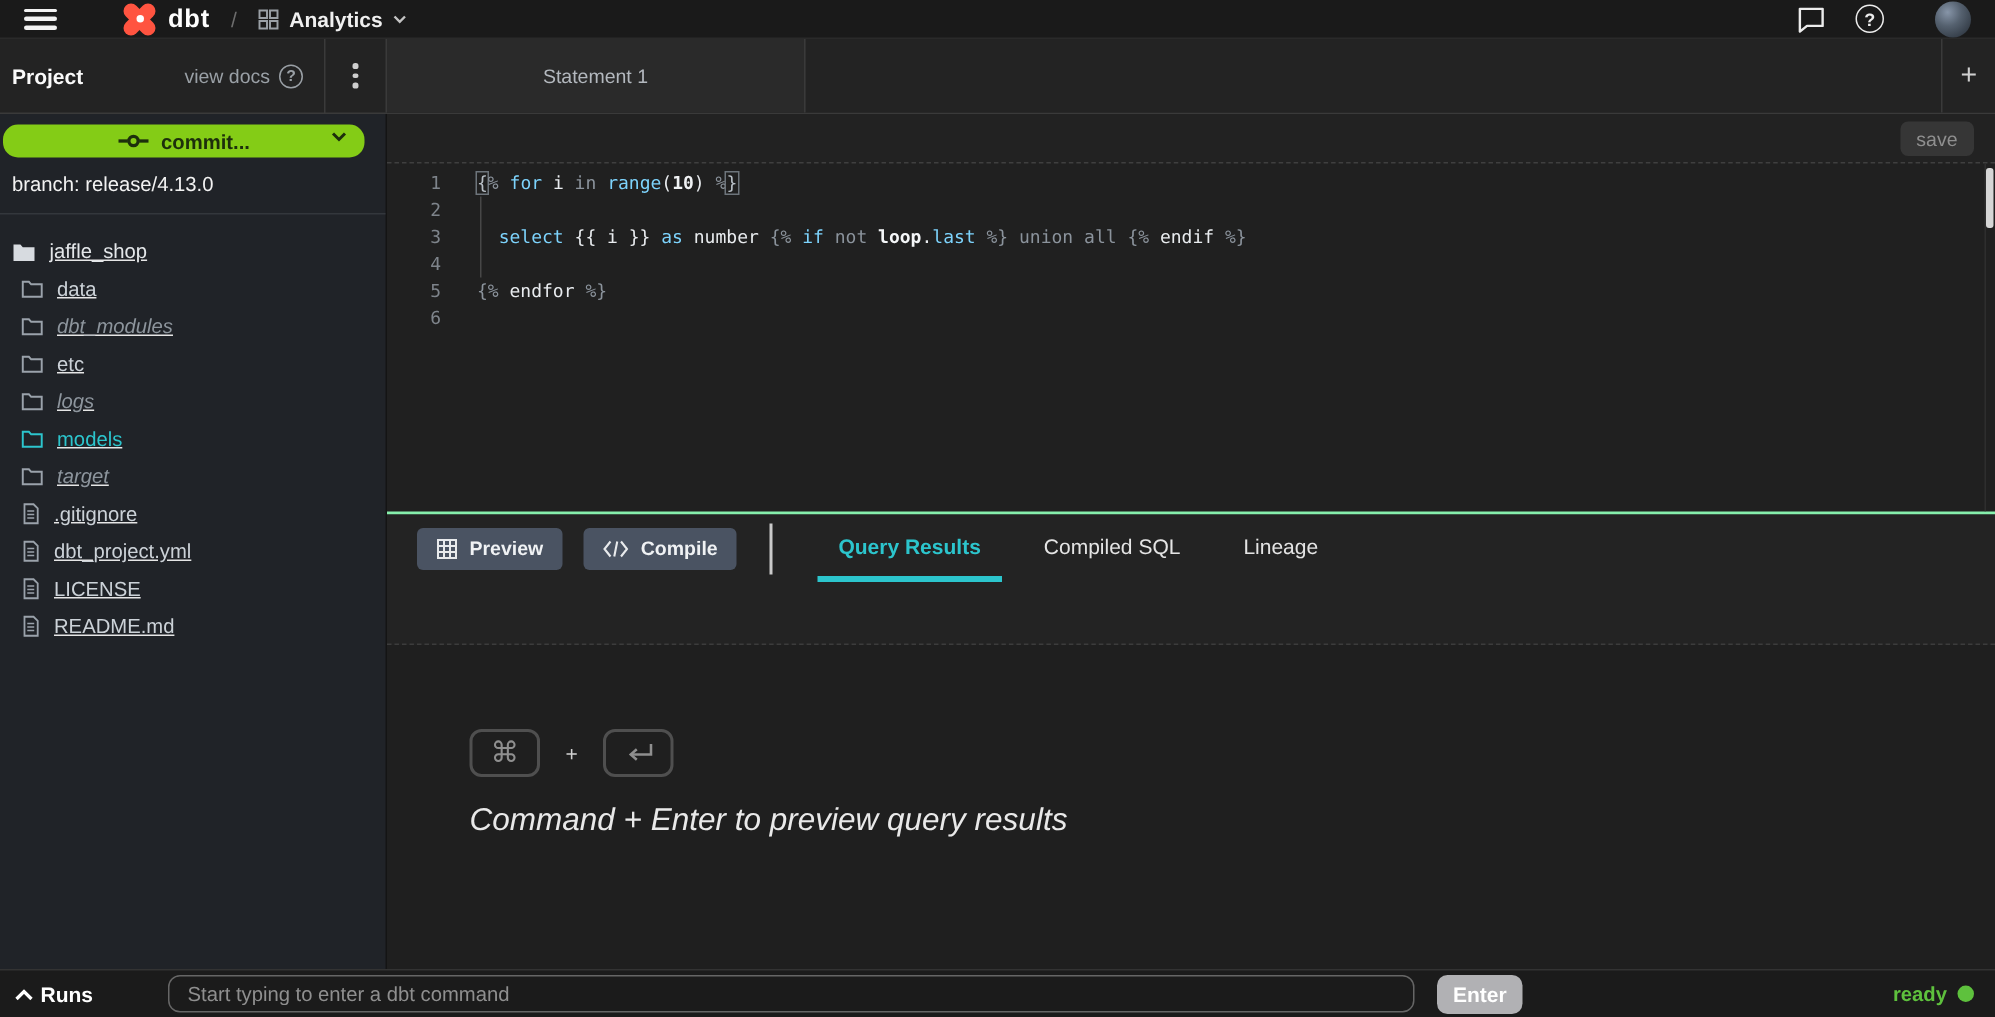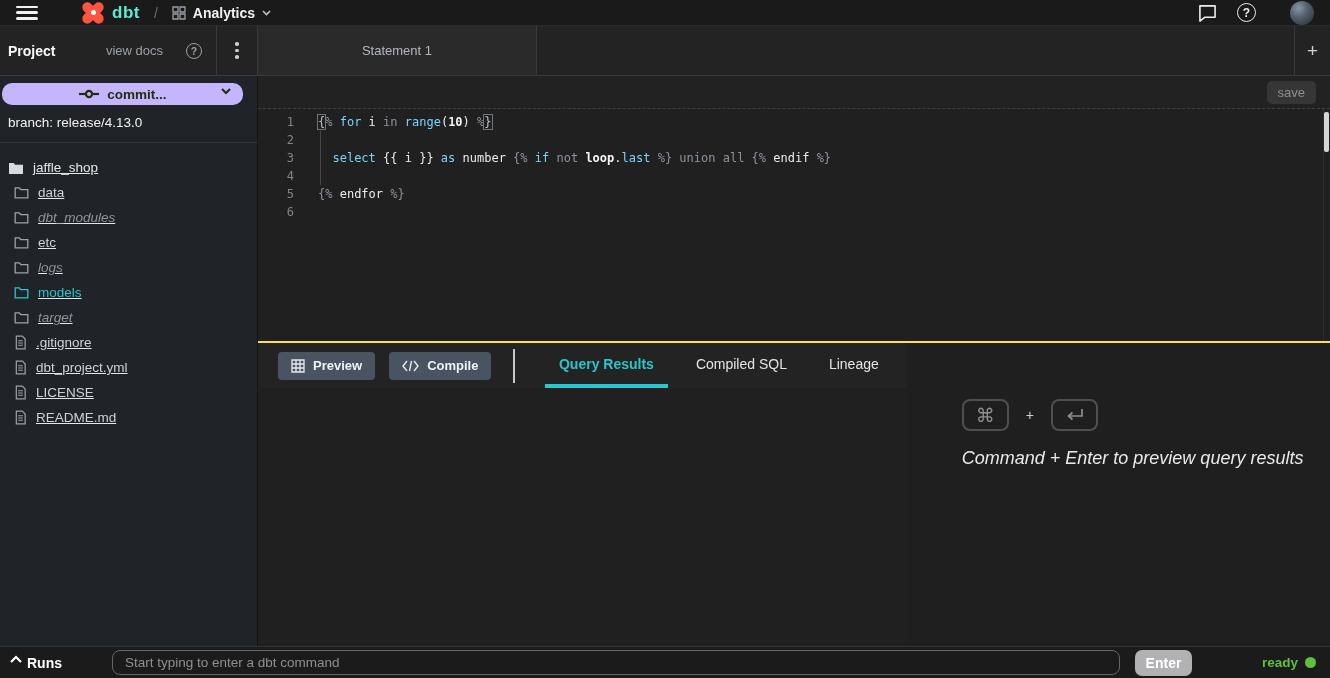--- a/index.html
+++ b/index.html
@@ -11,55 +11,55 @@
   .topbar { height:26px; background:#1a1a1a; display:flex; align-items:center;
             padding:0 16px; flex:0 0 auto; border-bottom:1px solid #2a2a2a; }
   .hamburger { width:22px; height:14px; display:flex; flex-direction:column; justify-content:space-between; cursor:pointer; }
   .hamburger span { height:2.5px; background:#f2f2f2; border-radius:2px; }
   .logo-wrap { display:flex; align-items:center; margin-left:42px; }
   .logo-mark { position:relative; width:26px; height:26px; }
   .logo-mark .bar { position:absolute; left:0; top:8px; width:26px; height:10px; background:#ff5440; border-radius:5px; }
   .logo-mark .bar.a { transform:rotate(45deg); }
   .logo-mark .bar.b { transform:rotate(-45deg); }
   .logo-mark .dot { position:absolute; left:10.5px; top:10.5px; width:5px; height:5px; background:#fff; border-radius:50%; }
-  .logo-text { font-size:17px; font-weight:bold; color:#5eead4; margin-left:6px; letter-spacing:.5px; }
+  .logo-text { font-size:17px; font-weight:bold; color:#ffffff; margin-left:6px; letter-spacing:.5px; }
   .crumb { display:flex; align-items:center; gap:7px; margin-left:30px; cursor:pointer; }
   .crumb .lbl { font-size:14px; font-weight:bold; color:#f0f0f0; }
   .slash { color:#6d6d6d; font-size:14px; margin:0 14px; }
   .icon-gray { color:#9aa0a6; display:flex; align-items:center; }
   .caret { color:#c3c3c3; display:flex; }
   .topbar-right { margin-left:auto; display:flex; align-items:center; gap:20px; }
   .bubble-icon, .help-icon { color:#ececec; cursor:pointer; display:flex; }
   .help-circle { width:19px; height:19px; border:1.7px solid #ececec; border-radius:50%;
                  display:flex; align-items:center; justify-content:center; font-size:12px; font-weight:bold; }
   .avatar { width:24px; height:24px; border-radius:50%; margin-left:14px; cursor:pointer;
             background:radial-gradient(circle at 35% 30%, #8795a8 0%, #55616f 40%, #232a33 100%); }
 
   
   .headrow { height:50px; display:flex; flex:0 0 auto; background:#232323; border-bottom:1px solid #3a3a3a; }
   .side-head { width:258px; flex:0 0 auto; display:flex; align-items:center; padding:0 0 0 8px; border-right:1px solid #3a3a3a; }
   .side-head .title { font-size:14px; font-weight:bold; color:#fafafa; }
-  .viewdocs { margin-left:auto; display:flex; align-items:center; gap:23px; color:#9aa0a6; font-size:13px; cursor:pointer; }
+  .viewdocs { margin-left:auto; display:flex; align-items:center; gap:6px; color:#9aa0a6; font-size:13px; cursor:pointer; }
   .qmark { width:16px; height:16px; border:1.3px solid #9aa0a6; border-radius:50%; font-size:10.5px; font-weight:bold;
            display:flex; align-items:center; justify-content:center; }
   .headsep { width:1px; height:50px; background:#3a3a3a; margin-left:14px; }
   .kebab { width:40px; display:flex; flex-direction:column; align-items:center; justify-content:center; gap:3px; cursor:pointer; }
   .kebab i { width:3.5px; height:3.5px; background:#cfcfcf; border-radius:50%; }
   .tabstrip { flex:1; display:flex; background:#232323; }
   .ed-tab { width:279px; background:#2a2a2a; border-right:1px solid #3a3a3a;
             display:flex; align-items:center; justify-content:center; font-size:13px; color:#b3b8be; cursor:pointer; }
   .tab-plus { margin-left:auto; width:36px; border-left:1px solid #3a3a3a; display:flex; align-items:center;
               justify-content:center; font-size:19px; color:#cfcfcf; cursor:pointer; }
 
   
   .main { flex:1; display:flex; min-height:0; }
 
   
   .sidebar { width:258px; flex:0 0 auto; background:#202328; border-right:1px solid #141414; display:flex; flex-direction:column; }
-  .commit-btn { margin:7px 14px 0 2px; height:22px; background:#c4b5fd; border:none; border-radius:10px;
+  .commit-btn { margin:7px 14px 0 2px; height:22px; background:#84cc16; border:none; border-radius:10px;
                 display:flex; align-items:center; justify-content:center; gap:7px; cursor:pointer; position:relative; }
   .commit-btn .clabel { font-size:13.5px; font-weight:bold; color:#1d2f0c; }
   .commit-btn .cchev { position:absolute; right:12px; top:5px; color:#1d2f0c; display:flex; }
   .branch { padding:10px 8px 12px 8px; font-size:13.5px; color:#f2f2f2; border-bottom:1px solid #33373c; }
   .tree { padding-top:12px;text-decoration:underline; }
   .tree-item { height:25px; display:flex; align-items:center; gap:9px; padding-left:14px;
                font-size:13.5px; color:#ccd2d8; cursor:pointer; }
   .tree-item.root { padding-left:8px; color:#e4e7ea; }
   .tree-item.root .ticon { color:#d7dbe0; }
   .tree-item.italic { font-style:italic; color:#8d959d; }
@@ -81,46 +81,46 @@
   .tk-p  { color:#8b939c; }
   .tk-tx { color:#e9ecef; }
   .tk-b  { color:#f4f6f8; font-weight:bold; }
   .tk-num{ color:#f0f2f4; font-weight:bold; }
   .tk-bx { color:#b9c0c7; border:1px solid #6d747b; margin:-1px; }
   .indent-guide { position:absolute; left:62px; top:22px; width:1px; height:54px; background:#474747; }
   .scroll-thumb { position:absolute; right:1px; top:3px; width:5px; height:40px; background:#d6d6d6; border-radius:2px; cursor:pointer; }
   .scroll-track { position:absolute; right:0; top:0; bottom:0; width:7px; border-left:1px solid #2e2e2e; }
 
   
-  .results { flex:1; display:flex; flex-direction:row; border-top:2px solid #fde047; min-height:0; }
+  .results { flex:1; display:flex; flex-direction:column; border-top:2px solid #86efac; min-height:0; }
   .ctrlrow { height:45px; flex:0 0 auto; background:#232323; display:flex; align-items:center; padding-left:20px; }
   .act-btn { height:28px; background:#4a5362; color:#f0f2f4; border:none; border-radius:4px; font-size:13px;
              font-weight:bold; display:flex; align-items:center; gap:8px; padding:0 13px; cursor:pointer; }
   .act-btn + .act-btn { margin-left:14px; }
   .act-btn .aicon { display:flex; color:#e8eaec; }
   .vdiv { width:1.5px; height:34px; background:#c9c9c9; margin-left:22px; }
   .rtabs { display:flex; height:100%; margin-left:30px;justify-content:center; }
   .rtab { height:100%; display:flex; align-items:center; padding:0 14px; margin-right:14px;
           font-size:14px; color:#e4e4e4; border-bottom:4px solid transparent; cursor:pointer; }
   .rtab.active { color:#2cc5cd; font-weight:bold; border-bottom-color:#2cc5cd; }
   .substrip { height:42px; flex:0 0 auto; background:#232323; border-bottom:1px dashed #3c3c3c; }
   .rbody { flex:1; background:#1f1f1f; padding:56px 0 0 55px; }
   .keysrow { display:flex; align-items:center; gap:17px; }
   .keycap { width:47px; height:32px; border:2px solid #4f4f4f; border-radius:8px; color:#8f8f8f;
             display:flex; align-items:center; justify-content:center; font-size:19px; }
   .plus-sep { color:#d0d0d0; font-size:14px; }
-  .hint { margin-top:17px; font-style:italic; font-size:18px; color:#e9e9e9; }
+  .hint { margin-top:17px; font-style:italic; font-size:21px; color:#e9e9e9; }
 
   
   .statusbar { height:32px; flex:0 0 auto; background:#1b1b1b; border-top:1px solid #333;
                display:flex; align-items:center; padding:0 14px 0 10px; }
-  .runs { display:flex; align-items:flex-start; gap:5px; width:102px; cursor:pointer; }
+  .runs { display:flex; align-items:center; gap:5px; width:102px; cursor:pointer; }
   .runs .rlabel { font-size:14px; font-weight:bold; color:#fff; }
   .runs .rchev { color:#fff; display:flex; }
-  .cmd-input { width:1008px; height:25px; background:#1b1b1b; border:1px solid #666; border-radius:8px;
+  .cmd-input { width:831px; height:25px; background:#1b1b1b; border:1px solid #666; border-radius:8px;
                color:#e6e6e6; font-size:13.5px; padding:0 12px; outline:none; font-family:"Liberation Sans", sans-serif; }
   .cmd-input::placeholder { color:#8f8f8f; }
   .enter-btn { margin-left:15px; width:57px; height:26px; background:#b1b1b4; border:none; border-radius:7px;
                color:#fff; font-weight:bold; font-size:14px; cursor:pointer; }
   .ready { margin-left:auto; display:flex; align-items:center; gap:7px; }
   .ready .rtext { color:#5ec13d; font-size:13.5px; font-weight:bold; }
   .ready .dot { width:11px; height:11px; border-radius:50%; background:#5ec13d; }
 </style>
 </head>
 <body>

